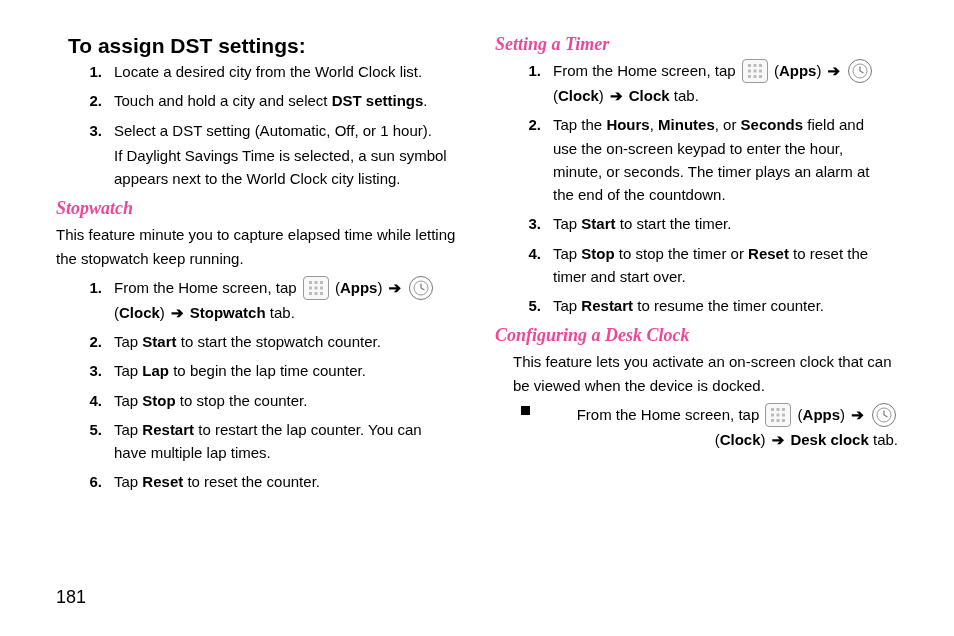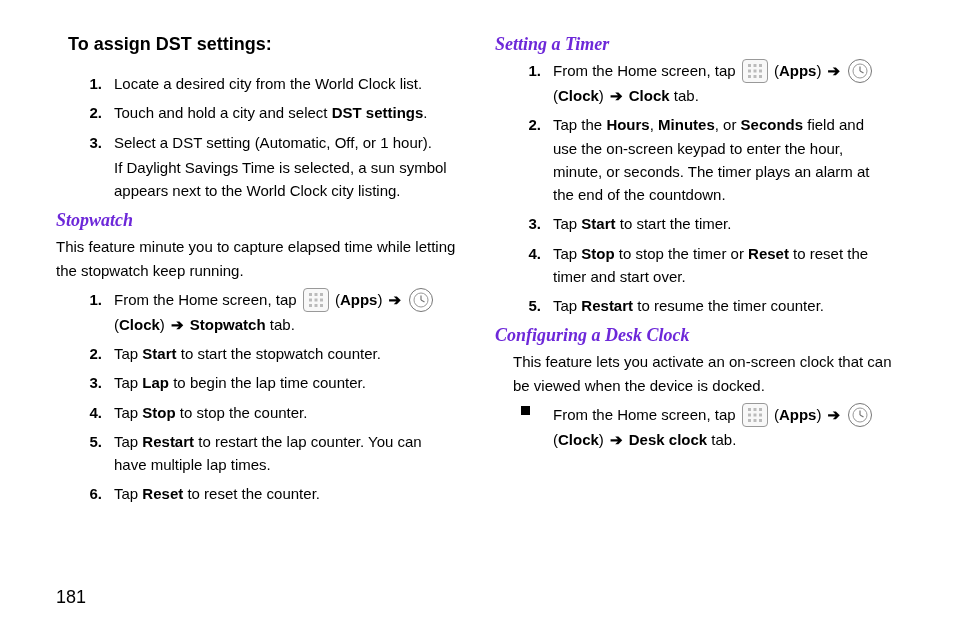--- a/index.html
+++ b/index.html
@@ -17,22 +17,22 @@
       display: flex;
       gap: 36px;
     }
     .col {
       flex: 1;
       min-width: 0;
     }
     .indent-subhead {
       font-weight: bold;
       margin-left: 12px;
-      margin-bottom: 17px;
-      font-size: 18px;
+      margin-bottom: 2px;
+      font-size: 21px;
     }
     .ol-list {
       list-style: none;
       padding-left: 0;
       margin-left: 58px;
     }
     .ol-list li {
       position: relative;
       line-height: 1.55;
       margin-bottom: 6px;
@@ -42,37 +42,38 @@
       position: absolute;
       left: -36px;
       font-weight: bold;
       text-align: right;
       width: 24px;
     }
     .section-heading {
       font-family: Georgia, 'Times New Roman', serif;
       font-style: italic;
       font-weight: bold;
-      color: #6d28d9;
+      color: #ec4899;
       font-size: 18px;
       margin-top: 8px;
       margin-bottom: 4px;
     }
     .section-intro {
       line-height: 1.55;
       margin-bottom: 6px;
     }
     .col-right .section-intro {
        margin-left: 18px;
        padding-right: 4px;
     }
     .bullet-list {
       list-style: none;
       padding-left: 0;
       margin-left: 58px;
+      text-align: right;
     }
     .bullet-list li {
       position: relative;
       line-height: 1.55;
     }
     .bullet-list li .bullet-mark {
       position: absolute;
       left: -32px;
       top: 3px;
       width: 9px;

